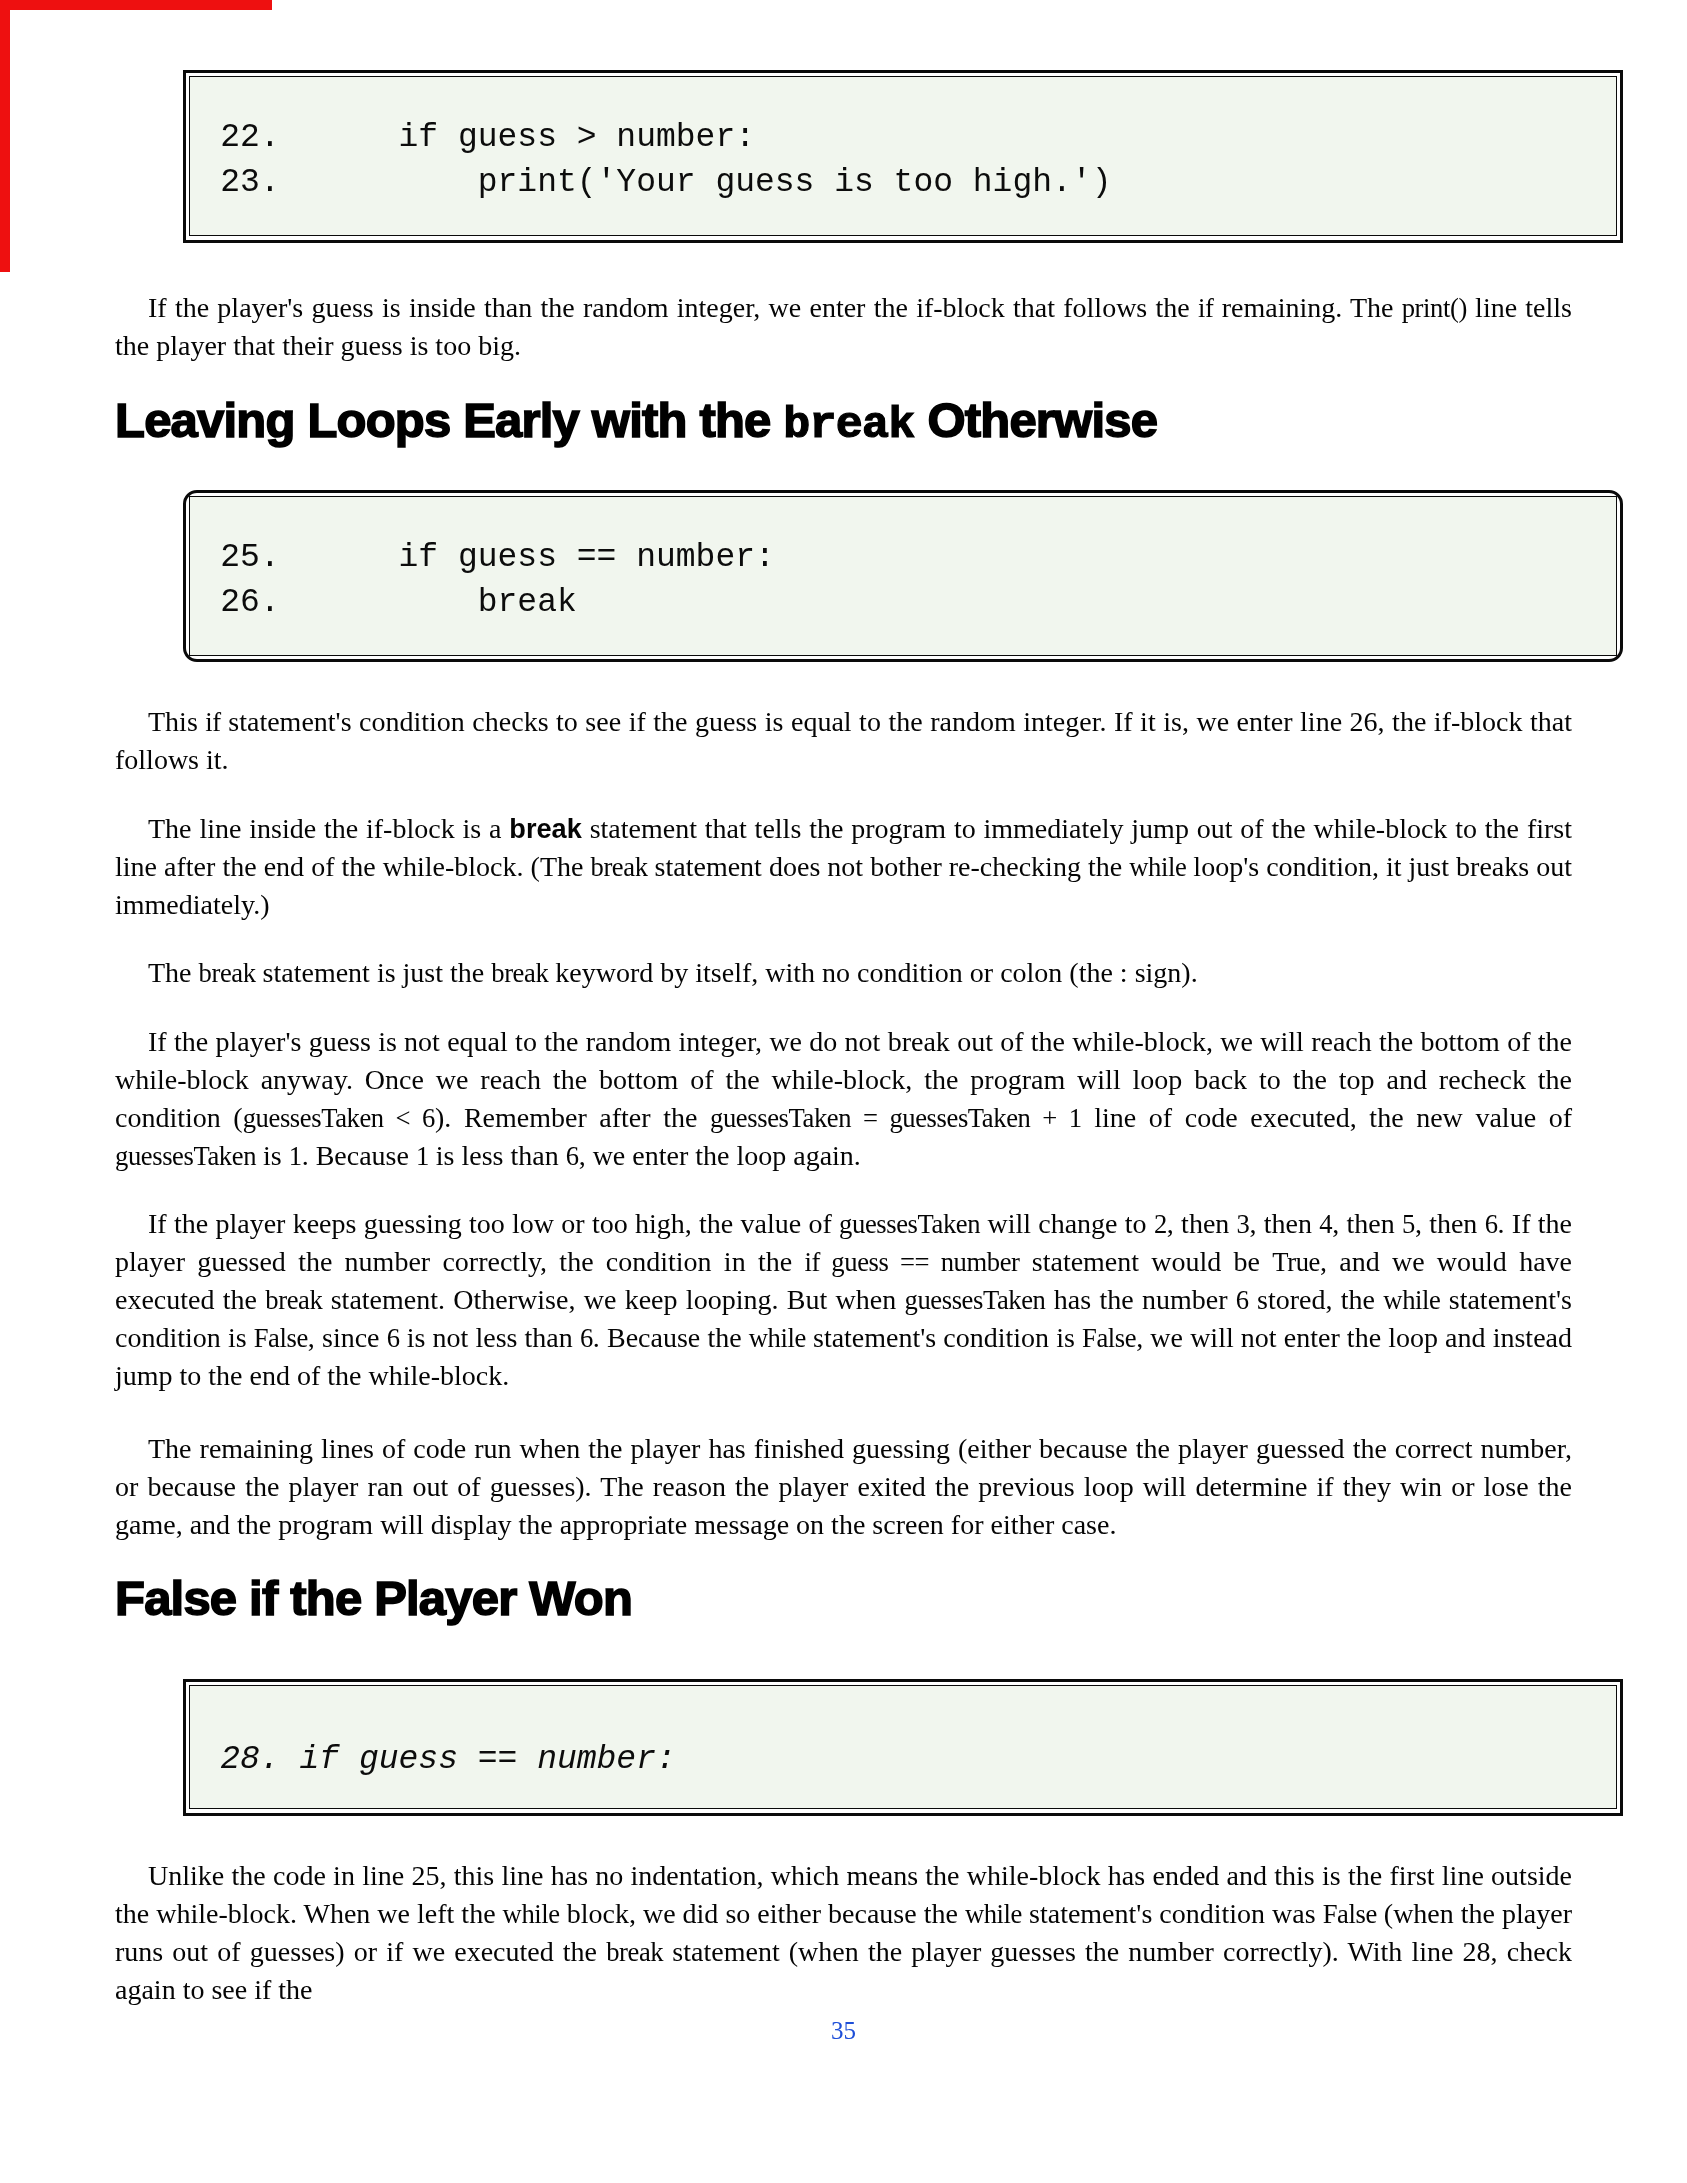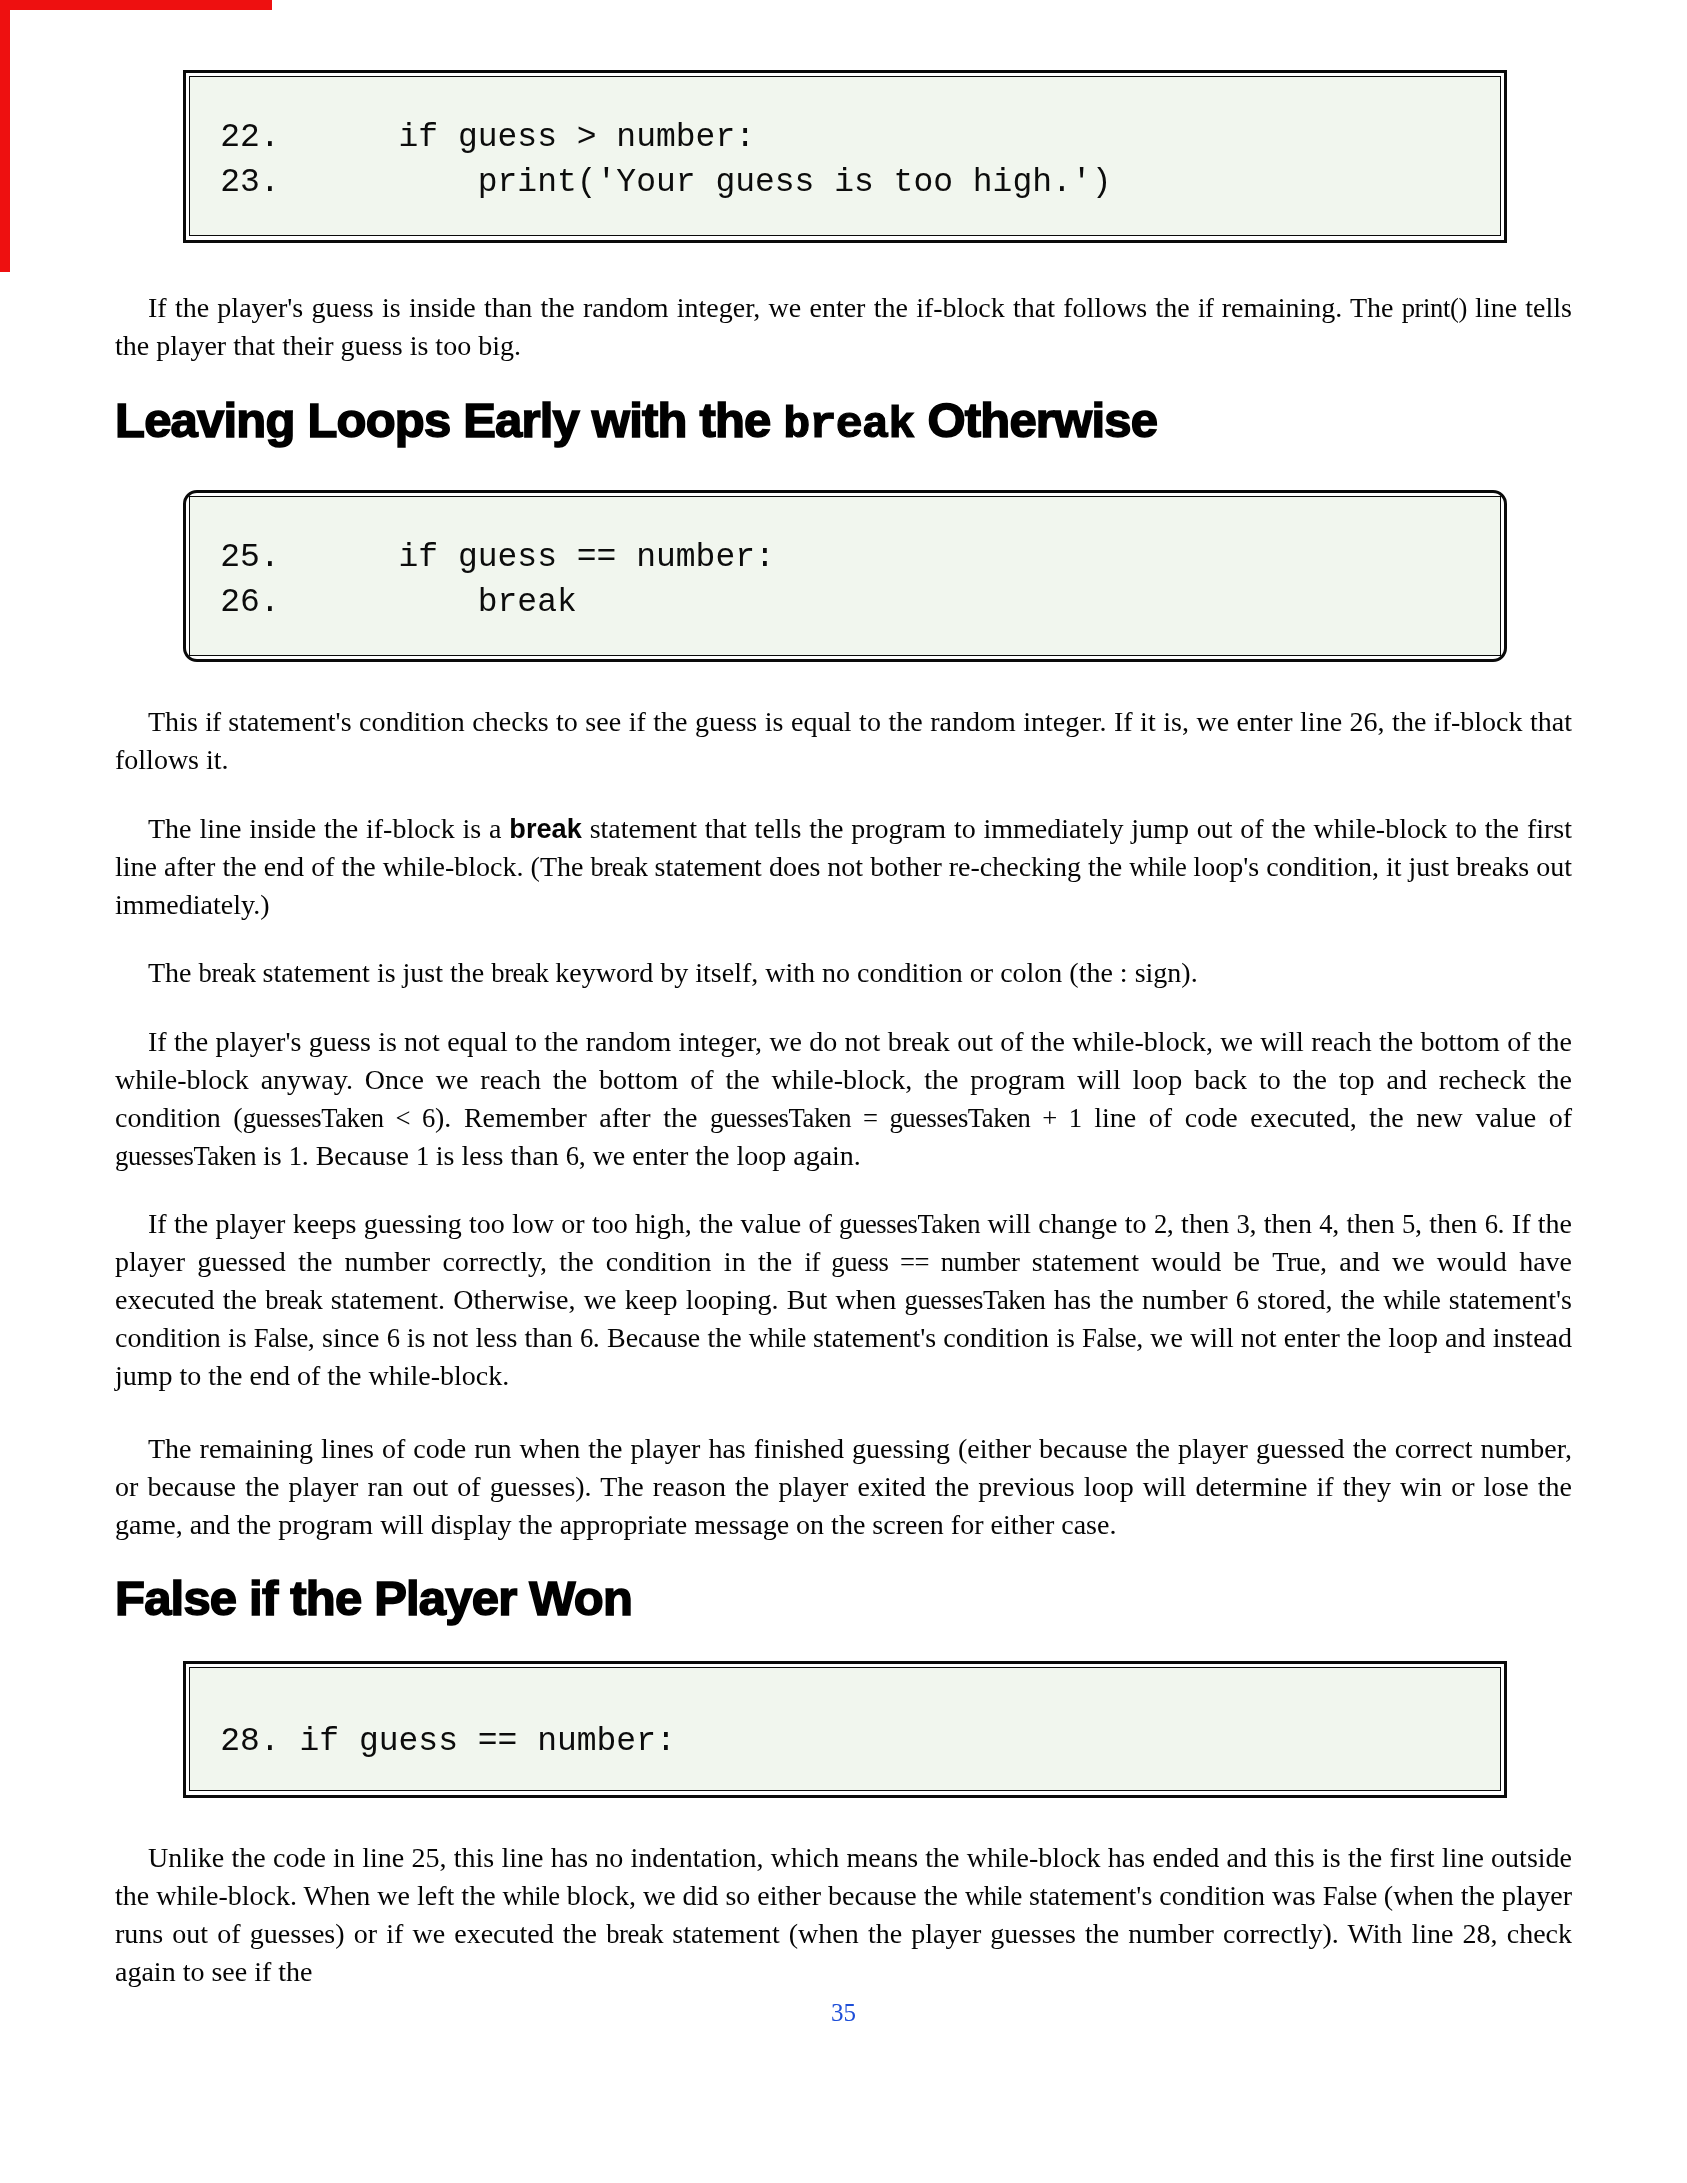--- a/index.html
+++ b/index.html
@@ -11,21 +11,21 @@
   .page { position:absolute; inset:0; padding:0 115px; box-sizing:border-box; }
 
   
   .crop-mark { position:absolute; background:#ee1010; }
   .crop-mark-h { left:0; top:0; width:272px; height:10px; }
   .crop-mark-v { left:0; top:0; width:10px; height:272px; }
 
   
   .codebox {
     border:3.3px solid #0a0a0a; background:#ffffff; padding:3.3px;
-    margin-left:68px; width:1324px; box-sizing:border-box;
+    margin-left:68px; width:1440px; box-sizing:border-box;
   }
   .codebox .inner {
     border:1.6px solid #0a0a0a; background:#f1f6ee;
     padding:38px 16.5px 30px 30px;
   }
   #box3 .inner { padding:51px 16.5px 26px 30px; }
   pre.code {
     margin:0; font-family:"Liberation Mono","DejaVu Sans Mono",monospace;
     font-size:33px; line-height:45px; color:#0c0c0c; white-space:pre;
   }
@@ -61,21 +61,21 @@
   #p1   { margin-top:46px; }
   #h1   { margin-top:26px; }
   #box2 { margin-top:35px;border-radius:14px; }
   #p2   { margin-top:41px; }
   #p3   { margin-top:30.5px; }
   #p4   { margin-top:30.5px; }
   #p5   { margin-top:30.5px; }
   #p6   { margin-top:30.5px; }
   #p7   { margin-top:35px; }
   #h2   { margin-top:25px; }
-  #box3 { margin-top:33px; }
+  #box3 { margin-top:51px;font-style:italic; }
   #p8   { margin-top:41px; }
 </style>
 </head>
 <body>
 
 <div class="page">
 
   <div class="crop-mark crop-mark-h"></div>
   <div class="crop-mark crop-mark-v"></div>
 

